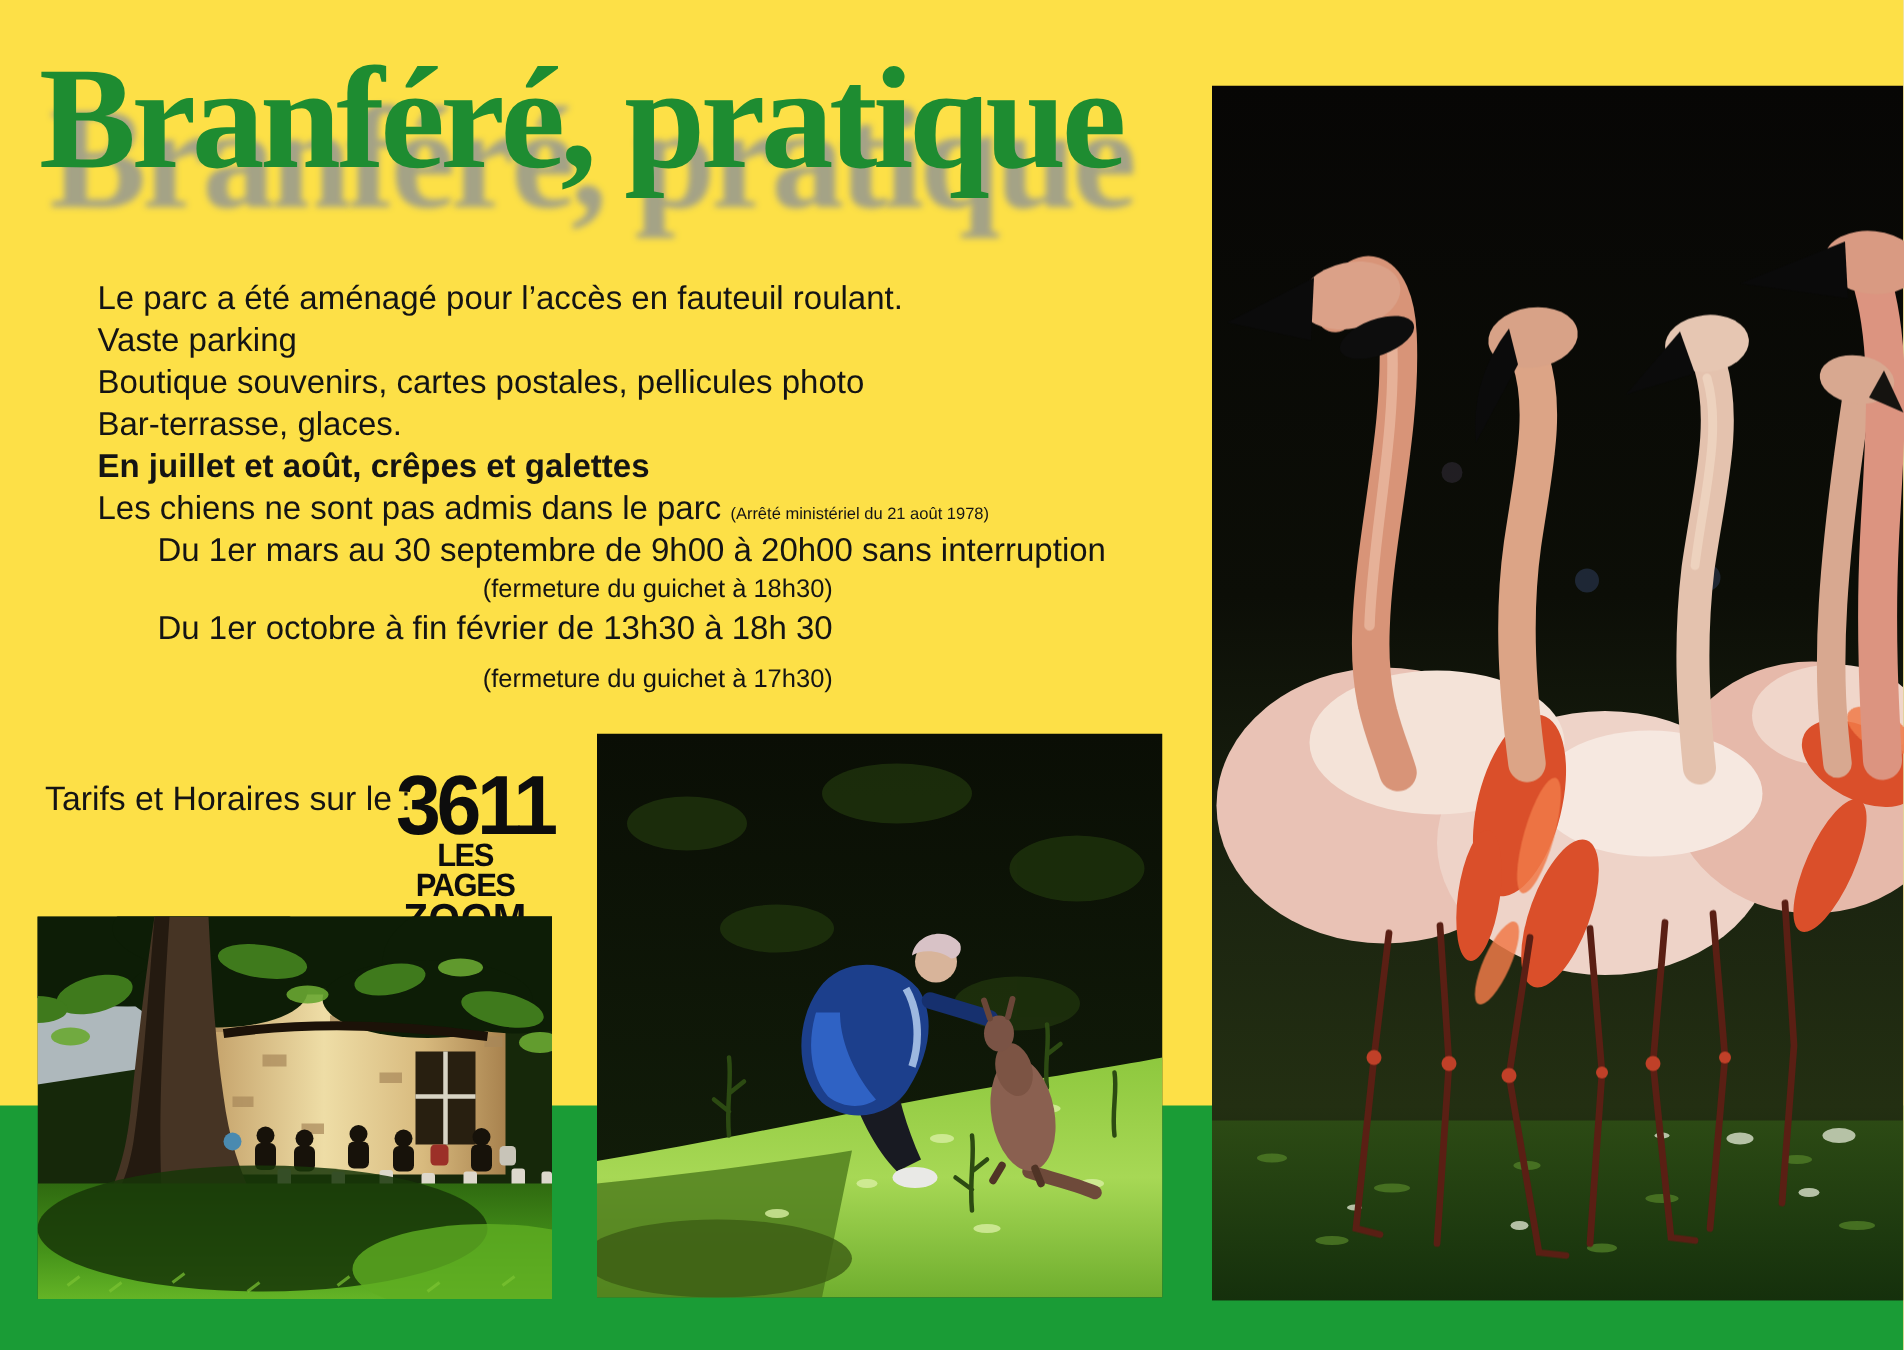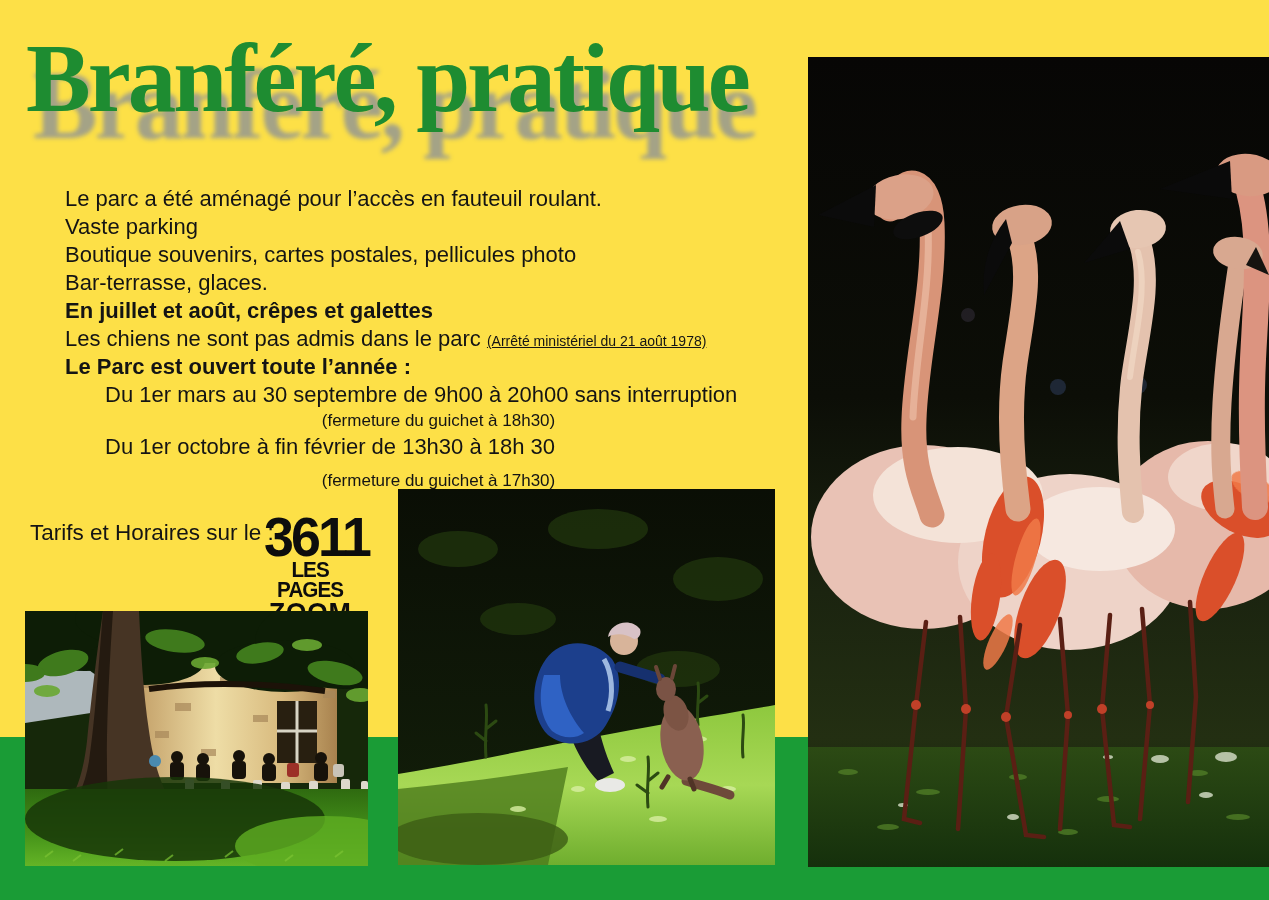--- a/index.html
+++ b/index.html
@@ -10,21 +10,21 @@
   .green-band{position:absolute;left:0;top:737px;width:1269px;height:163px;background:#1a9c36;}
   .page-title{
     position:absolute;left:26px;top:26px;margin:0;white-space:nowrap;
     font-family:"Liberation Serif",serif;font-weight:700;font-size:97px;line-height:1.1;
     letter-spacing:-3px;color:#1e8c31;
     text-shadow:7px 27px 4px rgba(148,152,146,0.85);
   }
   .info{position:absolute;left:30px;top:185px;width:760px;font-size:22px;line-height:28px;}
   .info .line{height:28px;white-space:nowrap;margin-left:35px;}
   .info .bold{font-weight:700;}
-  .note-inline{font-size:14px;text-decoration:underline;}
+  .note-inline{font-size:11px;}
   .sched-period{padding-left:75px;height:28px;white-space:nowrap;}
   .sched-note{padding-left:57px;height:24px;font-size:17px;line-height:24px;white-space:nowrap;text-align:center;}
   .sched-note.second{margin-top:8px;}
   .tarifs-label{position:absolute;left:30px;top:520px;font-size:22.5px;white-space:nowrap;}
   .minitel{position:absolute;left:264px;top:514px;width:96px;text-align:center;color:#0d0d0d;
            transform:scaleX(0.96);transform-origin:left top;}
   .minitel .num{font-size:56px;line-height:46px;font-weight:700;letter-spacing:-3px;}
   .minitel .l1{font-size:21.5px;line-height:20px;font-weight:700;letter-spacing:-1px;}
   .minitel .l2{font-size:28px;line-height:25px;font-weight:700;letter-spacing:0.5px;}
   .photo{position:absolute;display:block;}
@@ -141,21 +141,20 @@
 
   <h1 class="page-title">Branféré, pratique</h1>
 
   <div class="info">
     <div class="line">Le parc a été aménagé pour l’accès en fauteuil roulant.</div>
     <div class="line">Vaste parking</div>
     <div class="line">Boutique souvenirs, cartes postales, pellicules photo</div>
     <div class="line">Bar-terrasse, glaces.</div>
     <div class="line bold">En juillet et août, crêpes et galettes</div>
     <div class="line"><span>Les chiens ne sont pas admis dans le parc </span><span class="note-inline">(Arrêté ministériel du 21 août 1978)</span></div>
-    <div class="line bold">Le Parc est ouvert toute l’année :</div>
     <div class="sched-period">Du 1er mars au 30 septembre de 9h00 à 20h00 sans interruption</div>
     <div class="sched-note">(fermeture du guichet à 18h30)</div>
     <div class="sched-period">Du 1er octobre à fin février de 13h30 à 18h 30</div>
     <div class="sched-note second">(fermeture du guichet à 17h30)</div>
   </div>
 
   <div class="tarifs-label">Tarifs et Horaires sur le :</div>
   <div class="minitel">
     <div class="num">3611</div>
     <div class="l1">LES PAGES</div>

